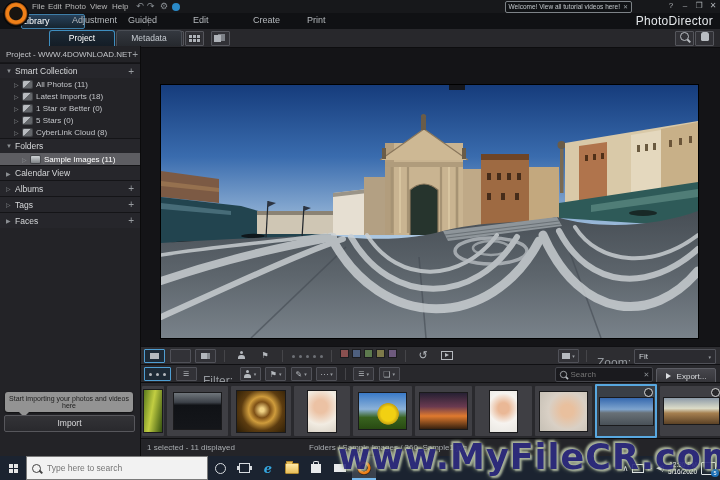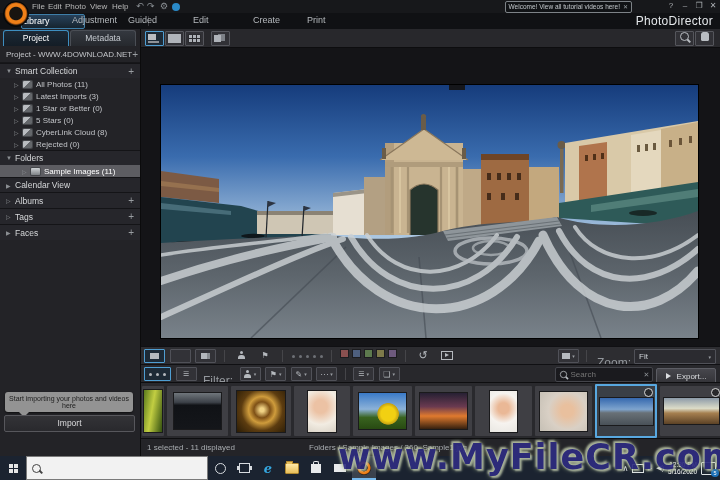--- a/index.html
+++ b/index.html
@@ -19,21 +19,21 @@
   
   #modetabs{position:absolute;top:13px;left:0;right:0;height:16px;background:#101114;z-index:25;}
   .mt{position:absolute;top:1px;height:13px;line-height:13px;font-size:9px;color:#b4b8bc;text-align:left;cursor:default;}
   .mt.active{border:1px solid #3e7ea8;border-radius:2px;color:#fff;
              background:linear-gradient(180deg,#27415a,#16242f);}
   #mt-divider{position:absolute;top:3px;left:148px;width:1px;height:10px;background:#3a3a3e;}
   #apptitle{position:absolute;top:1px;right:7px;font-size:12px;color:#e4e7ea;letter-spacing:.3px;font-family:"Liberation Sans",sans-serif;}
   
   #sidebar{position:absolute;top:29px;left:0;width:140px;bottom:24px;background:#232327;border-right:1px solid #0b0b0c;z-index:10;}
   .ptab{position:absolute;top:1px;height:15px;line-height:15px;width:64px;text-align:center;font-size:8.5px;
-        border-radius:3px 3px 0 0;border:1px solid #4a4e55;border-bottom:none;background:linear-gradient(180deg,#34383f,#26292e);color:#c6cbd1;}
+        border-radius:3px 3px 0 0;border:1px solid #4a4e55;border-bottom:none;background:linear-gradient(180deg,#34383f,#26292e);color:#c6cbd1;margin-left:46px;}
   .ptab.active{border-color:#3e8ec0;background:linear-gradient(180deg,#1c2936,#141d26);color:#fff;}
   #sidescroll{position:absolute;top:18px;left:0;right:0;}
   .srow{display:flex;align-items:center;height:12px;padding-left:6px;color:#c2c4c8;font-size:8px;white-space:nowrap;overflow:hidden;}
   .shead{height:14px;border-top:1px solid #141417;background:#26262b;color:#d6d8da;font-size:8.5px;}
   .srow .plus{margin-left:auto;margin-right:6px;color:#9a9ea2;font-size:10px;}
   .car{width:9px;color:#8a8e92;font-size:6px;flex:0 0 9px;}
   .ti{flex:0 0 9px;width:8px;height:7px;margin-right:4px;border-radius:1px;
       background:linear-gradient(135deg,#b9bcc0 0 45%,#63666a 45%);box-shadow:0 0 0 1px #44464a;}
   .ti.drive{background:linear-gradient(180deg,#9aa0a6,#4c5156);height:5px;}
   .ti.folder{background:linear-gradient(180deg,#cfd3d6,#7e8286);}
@@ -173,41 +173,36 @@
       <span class="plus">+</span>
     </div>
     <div class="srow ind1">
       <span class="car">▷</span>
         <span class="ti"></span>
       <span>All Photos (11)</span>
     </div>
     <div class="srow ind1">
       <span class="car">▷</span>
         <span class="ti"></span>
-      <span>Latest Imports (3)</span>
+      <span>Latest Imports (18)</span>
     </div>
     <div class="srow ind1">
       <span class="car">▷</span>
         <span class="ti"></span>
       <span>1 Star or Better (0)</span>
     </div>
     <div class="srow ind1">
       <span class="car">▷</span>
         <span class="ti"></span>
       <span>5 Stars (0)</span>
     </div>
     <div class="srow ind1">
       <span class="car">▷</span>
         <span class="ti"></span>
       <span>CyberLink Cloud (8)</span>
-    </div>
-    <div class="srow ind1">
-      <span class="car">▷</span>
-        <span class="ti"></span>
-      <span>Rejected (0)</span>
     </div>
     <div class="srow shead">
       <span class="car">▼</span>
       <span>Folders</span>
     </div>
     <div class="srow ind2 sel">
       <span class="car">▷</span>
         <span class="ti folder"></span>
       <span>Sample Images (11)</span>
     </div>
@@ -503,20 +498,21 @@
     <span id="status-path">Folders / Sample Images / 360_Sample1.jpg</span>
   </div>
 </div>
 
 <div id="taskbar">
   <div id="startbtn">
       <span class="winlogo"></span>
     </div>
   <div id="tsearch">
     <span class="mag"></span>
+    <input placeholder="Type here to search" style="">
   </div>
   <div class="tkico">
       <span style="width:9px;height:9px;border:1.3px solid #d8dce0;border-radius:50%;display:inline-block"></span>
     </div>
   <div class="tkico">
       <span style="width:9px;height:8px;border:1.2px solid #d8dce0;display:inline-block;position:relative">
         <span style="position:absolute;left:-3px;top:2px;width:2px;height:4px;background:#d8dce0"></span>
         <span style="position:absolute;right:-3px;top:2px;width:2px;height:4px;background:#d8dce0"></span>
       </span>
     </div>

